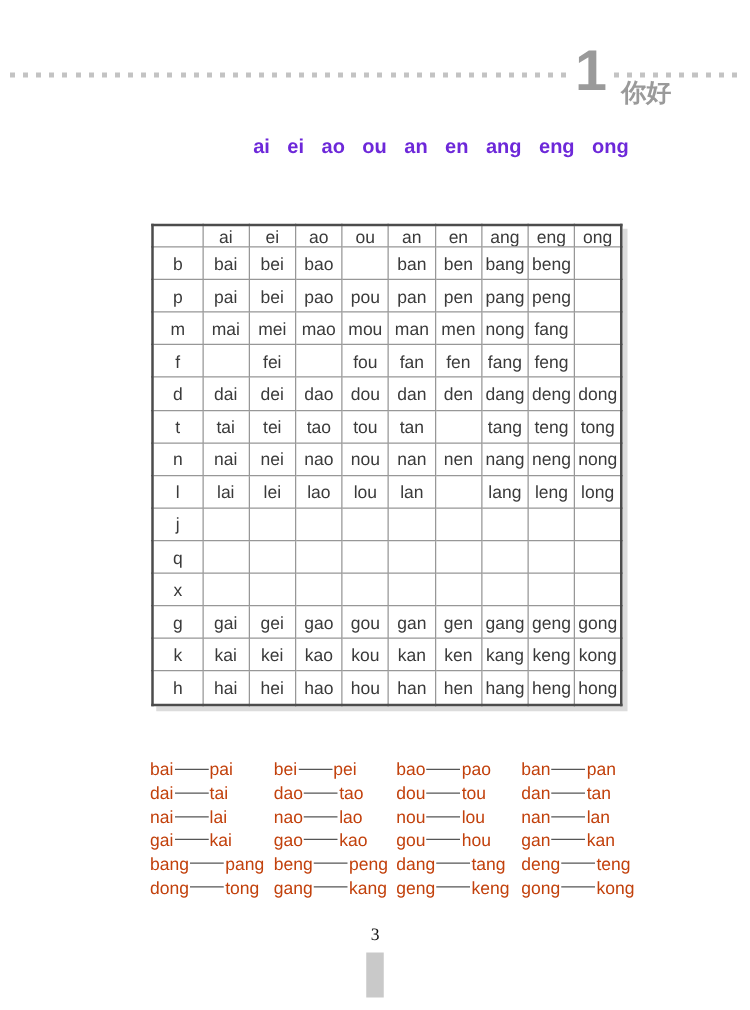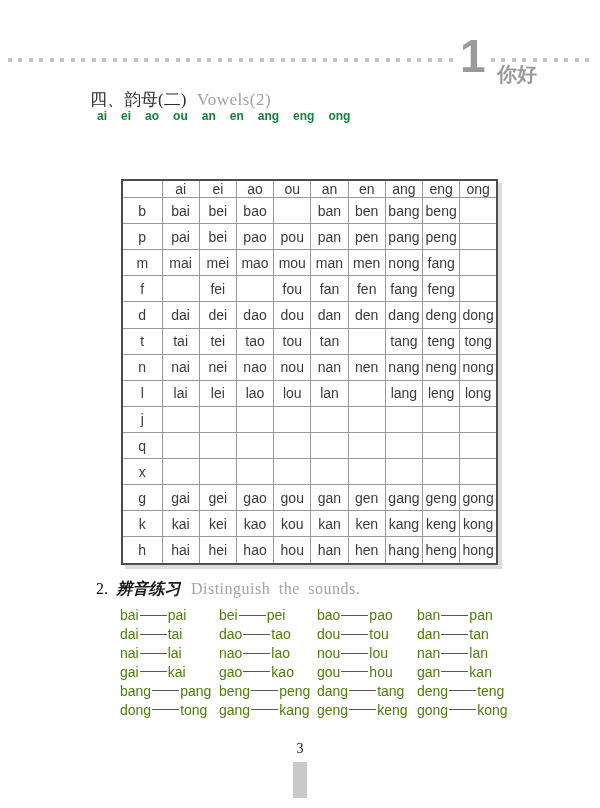--- a/index.html
+++ b/index.html
@@ -17,22 +17,22 @@
     font-weight:bold;color:#9a9a9a;background:#fff;padding:0 4px;
   }
   .unit-title{
     position:absolute;left:497px;top:61px;font-size:20px;font-weight:bold;color:#9a9a9a;
   }
   
   .lesson-title{position:absolute;left:90px;top:88px;font-size:17px;}
   .lesson-title .cn{color:#2d2d2d;font-family:"Liberation Serif",serif;}
   .lesson-title .en{color:#9f9f9f;font-family:"Liberation Serif",serif;margin-left:6px;letter-spacing:0.5px;}
   .vowel-list{
-    position:absolute;left:90px;top:109px;width:420px;text-align:left;
-    font-size:12px;font-weight:bold;color:#15803d;
+    position:absolute;left:90px;top:109px;width:420px;text-align:right;
+    font-size:16px;font-weight:bold;color:#6d28d9;
   }
   .vowel-list .vowel{margin:0 7px;}
   
   .ex-heading{position:absolute;left:96px;font-size:16px;white-space:nowrap;}
   .ex-heading .num{font-family:"Liberation Serif",serif;color:#111;}
   .ex-heading .cn{font-family:"Liberation Serif",serif;font-style:italic;font-weight:bold;color:#1a1a1a;margin-left:4px;}
   .ex-heading .en{font-family:"Liberation Serif",serif;color:#a3a3a3;margin-left:6px;word-spacing:4px;letter-spacing:0.5px;}
   .ex1-heading{top:146px;}
   .ex2-heading{top:579px;}
   
@@ -47,21 +47,21 @@
   table.syllables th,table.syllables td{
     border:1px solid #979797;text-align:center;vertical-align:middle;
     padding:0;font-weight:normal;overflow:hidden;white-space:nowrap;
   }
   table.syllables col.c-initial{width:40px;}
   
   .pairs-grid{
     position:absolute;left:120px;top:606px;
     display:grid;grid-template-columns:99px 98px 100px 92px;
     grid-template-rows:repeat(6,18.9px);
-    font-size:14px;color:#4d7c0f;align-items:center;
+    font-size:14px;color:#c2410c;align-items:center;
   }
   .pair{white-space:nowrap;}
   .pair .dash{
     display:inline-block;width:27px;height:1px;background:#565656;
     vertical-align:middle;margin:0 1px 3px 1px;
   }
   
   .page-number{
     position:absolute;left:0;top:741px;width:600px;text-align:center;
     font-family:"Liberation Serif",serif;font-size:14px;color:#111;
@@ -73,24 +73,20 @@
 </style>
 </head>
 <body>
 
 <div class="page">
 
   <div class="dotted-rule"></div>
   <div class="unit-number">1</div>
   <div class="unit-title">你好</div>
 
-  <div class="lesson-title">
-    <span class="cn">四、韵母(二)</span>
-    <span class="en">Vowels(2)</span>
-  </div>
   <div class="vowel-list"><span class="vowel">ai</span><span class="vowel">ei</span><span class="vowel">ao</span><span class="vowel">ou</span><span class="vowel">an</span><span class="vowel">en</span><span class="vowel">ang</span><span class="vowel">eng</span><span class="vowel">ong</span></div>
 
 
   <table class="syllables">
     <colgroup>
         <col class="c-initial">
       </colgroup>
     <thead>
         <tr>
           <th></th>
@@ -270,25 +266,20 @@
           <td>hou</td>
           <td>han</td>
           <td>hen</td>
           <td>hang</td>
           <td>heng</td>
           <td>hong</td>
         </tr>
       </tbody>
   </table>
 
-  <div class="ex-heading ex2-heading">
-    <span class="num">2.</span>
-    <span class="cn">辨音练习</span>
-    <span class="en">Distinguish the sounds.</span>
-  </div>
 
   <div class="pairs-grid">
       <div class="pair"><span>bai</span><span class="dash"></span><span>pai</span></div>
       <div class="pair"><span>bei</span><span class="dash"></span><span>pei</span></div>
       <div class="pair"><span>bao</span><span class="dash"></span><span>pao</span></div>
       <div class="pair"><span>ban</span><span class="dash"></span><span>pan</span></div>
       <div class="pair"><span>dai</span><span class="dash"></span><span>tai</span></div>
       <div class="pair"><span>dao</span><span class="dash"></span><span>tao</span></div>
       <div class="pair"><span>dou</span><span class="dash"></span><span>tou</span></div>
       <div class="pair"><span>dan</span><span class="dash"></span><span>tan</span></div>

